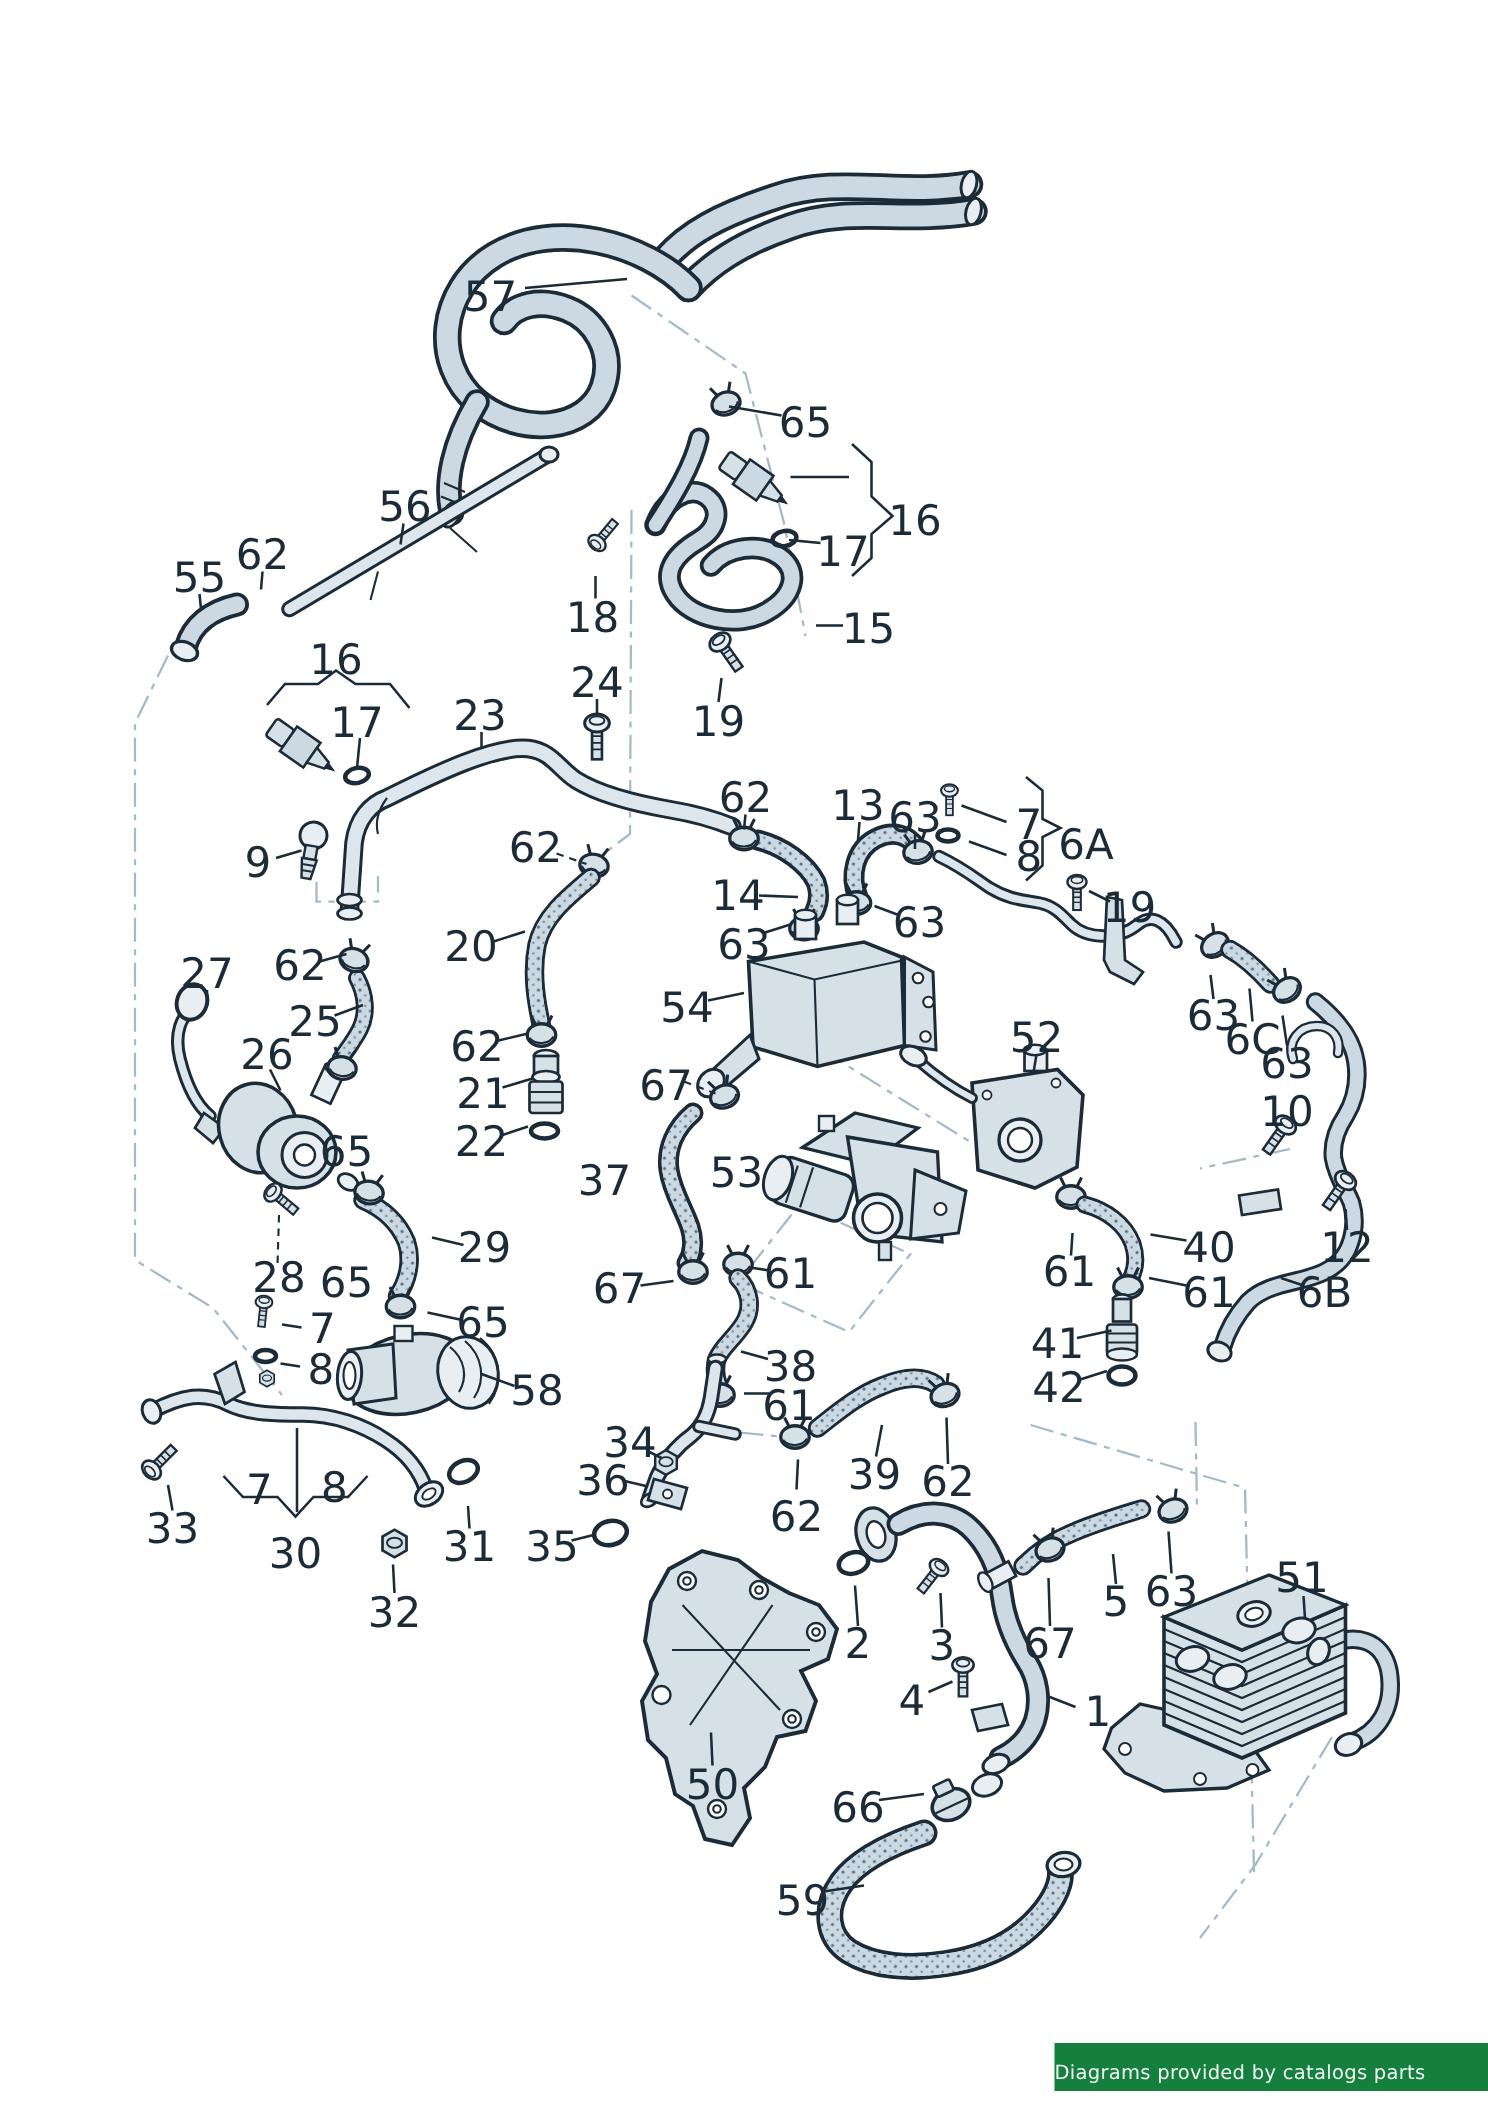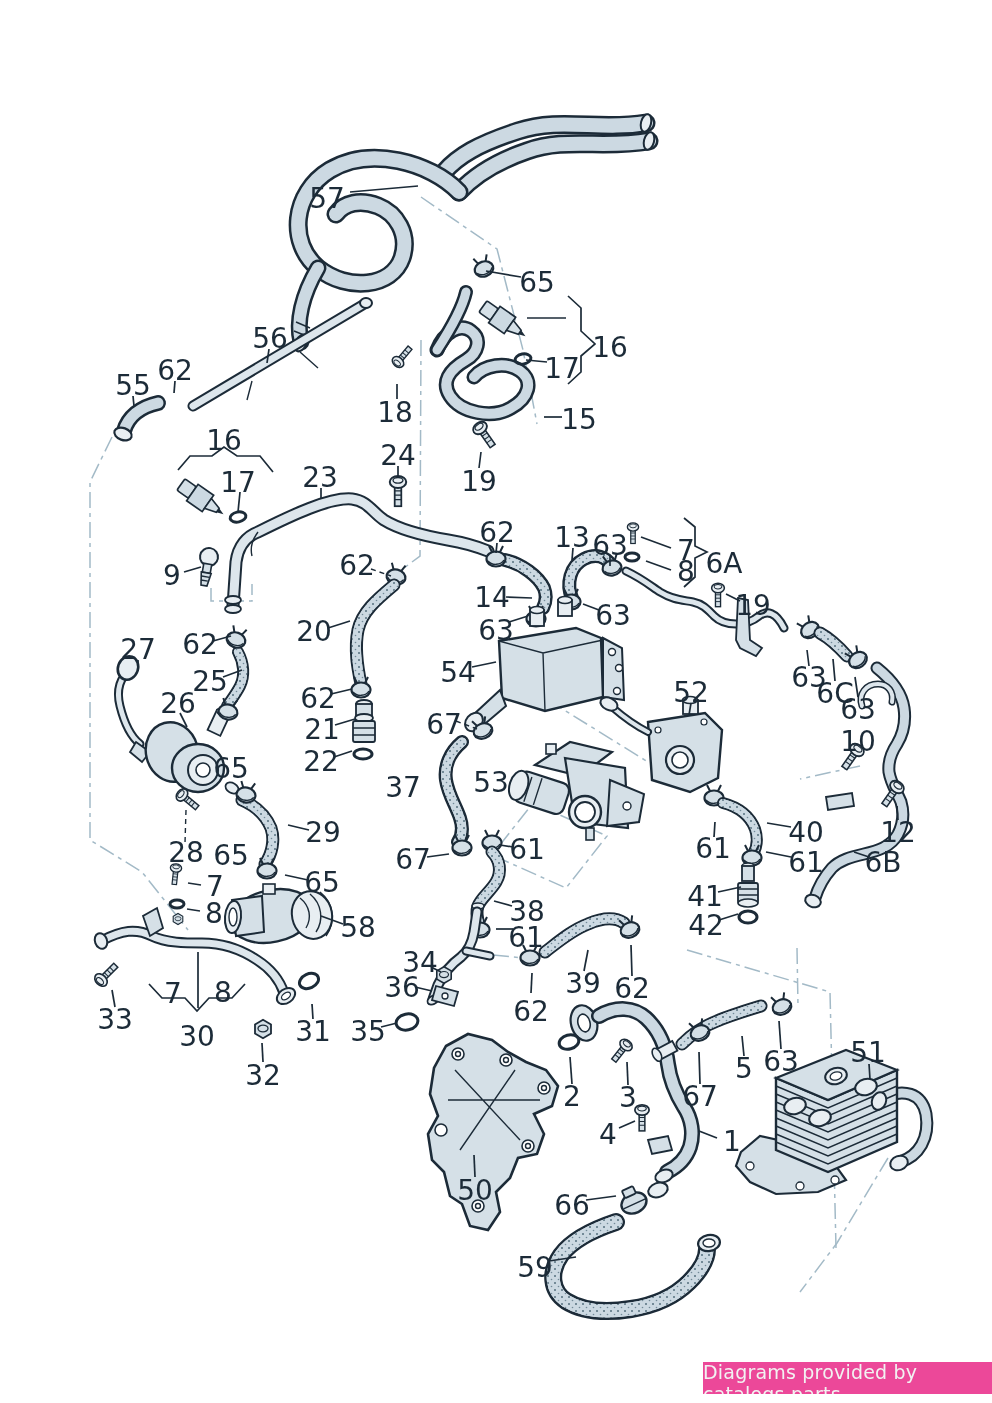--- a/index.html
+++ b/index.html
@@ -17,23 +17,23 @@
   .ho{fill:none;stroke:#1c2b38;stroke-linecap:round;stroke-linejoin:round;}
   .hi{fill:none;stroke:#ccd9e2;stroke-linecap:round;stroke-linejoin:round;}
   .hm{fill:none;stroke:#dde6ec;stroke-linecap:round;stroke-linejoin:round;}
   .hd{fill:none;stroke:url(#dotpat);stroke-linecap:round;stroke-linejoin:round;}
   .ln{stroke:#1c2b38;fill:#d5e0e7;}
   .lnl{stroke:#1c2b38;fill:#e8eef2;}
   .lnw{stroke:#1c2b38;fill:#ffffff;}
   .or{stroke:#1c2b38;stroke-width:3;fill:none;}
   .thin{stroke:#1c2b38;stroke-width:1.4;fill:none;}
   
-  .badge{position:absolute;left:703px;top:1362px;width:289px;height:41px;background:#ec4899;
-         color:#f2f2f2;display:flex;align-items:center;justify-content:flex-end;
-         font-size:19px;letter-spacing:.2px;}
+  .badge{position:absolute;left:703px;top:1362px;width:289px;height:41px;background:#15803d;
+         color:#f2f2f2;display:flex;align-items:center;justify-content:flex-start;
+         font-size:13px;letter-spacing:.2px;}
 </style>
 </head>
 <body>
 
 <div class="stage">
 
 <svg id="diagram-svg" width="992" height="1403" viewBox="0 0 992 1403">
   <defs>
     <pattern id="dotpat" width="7" height="7" patternUnits="userSpaceOnUse">
       <rect width="7" height="7" fill="#ccd9e2"></rect>

